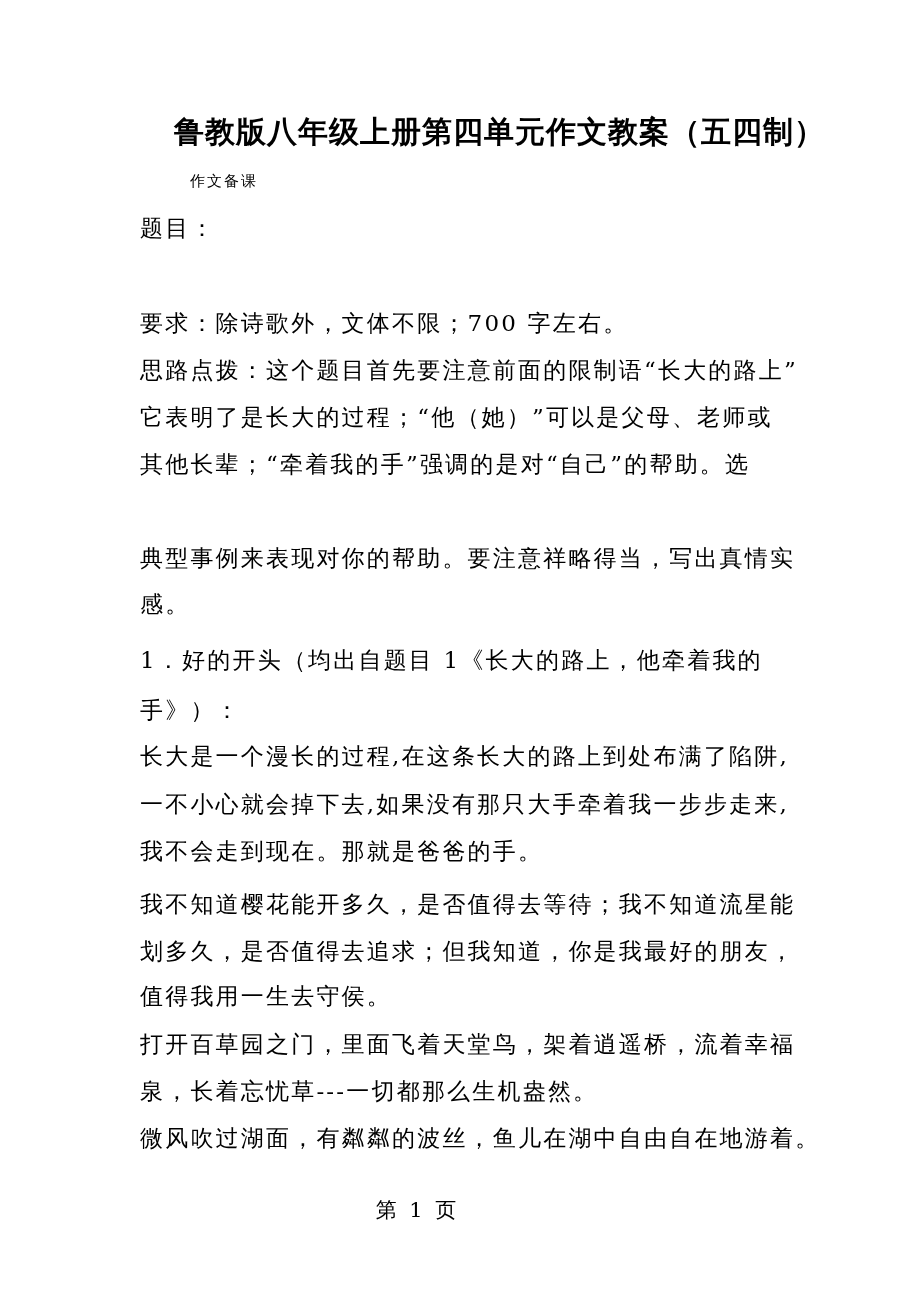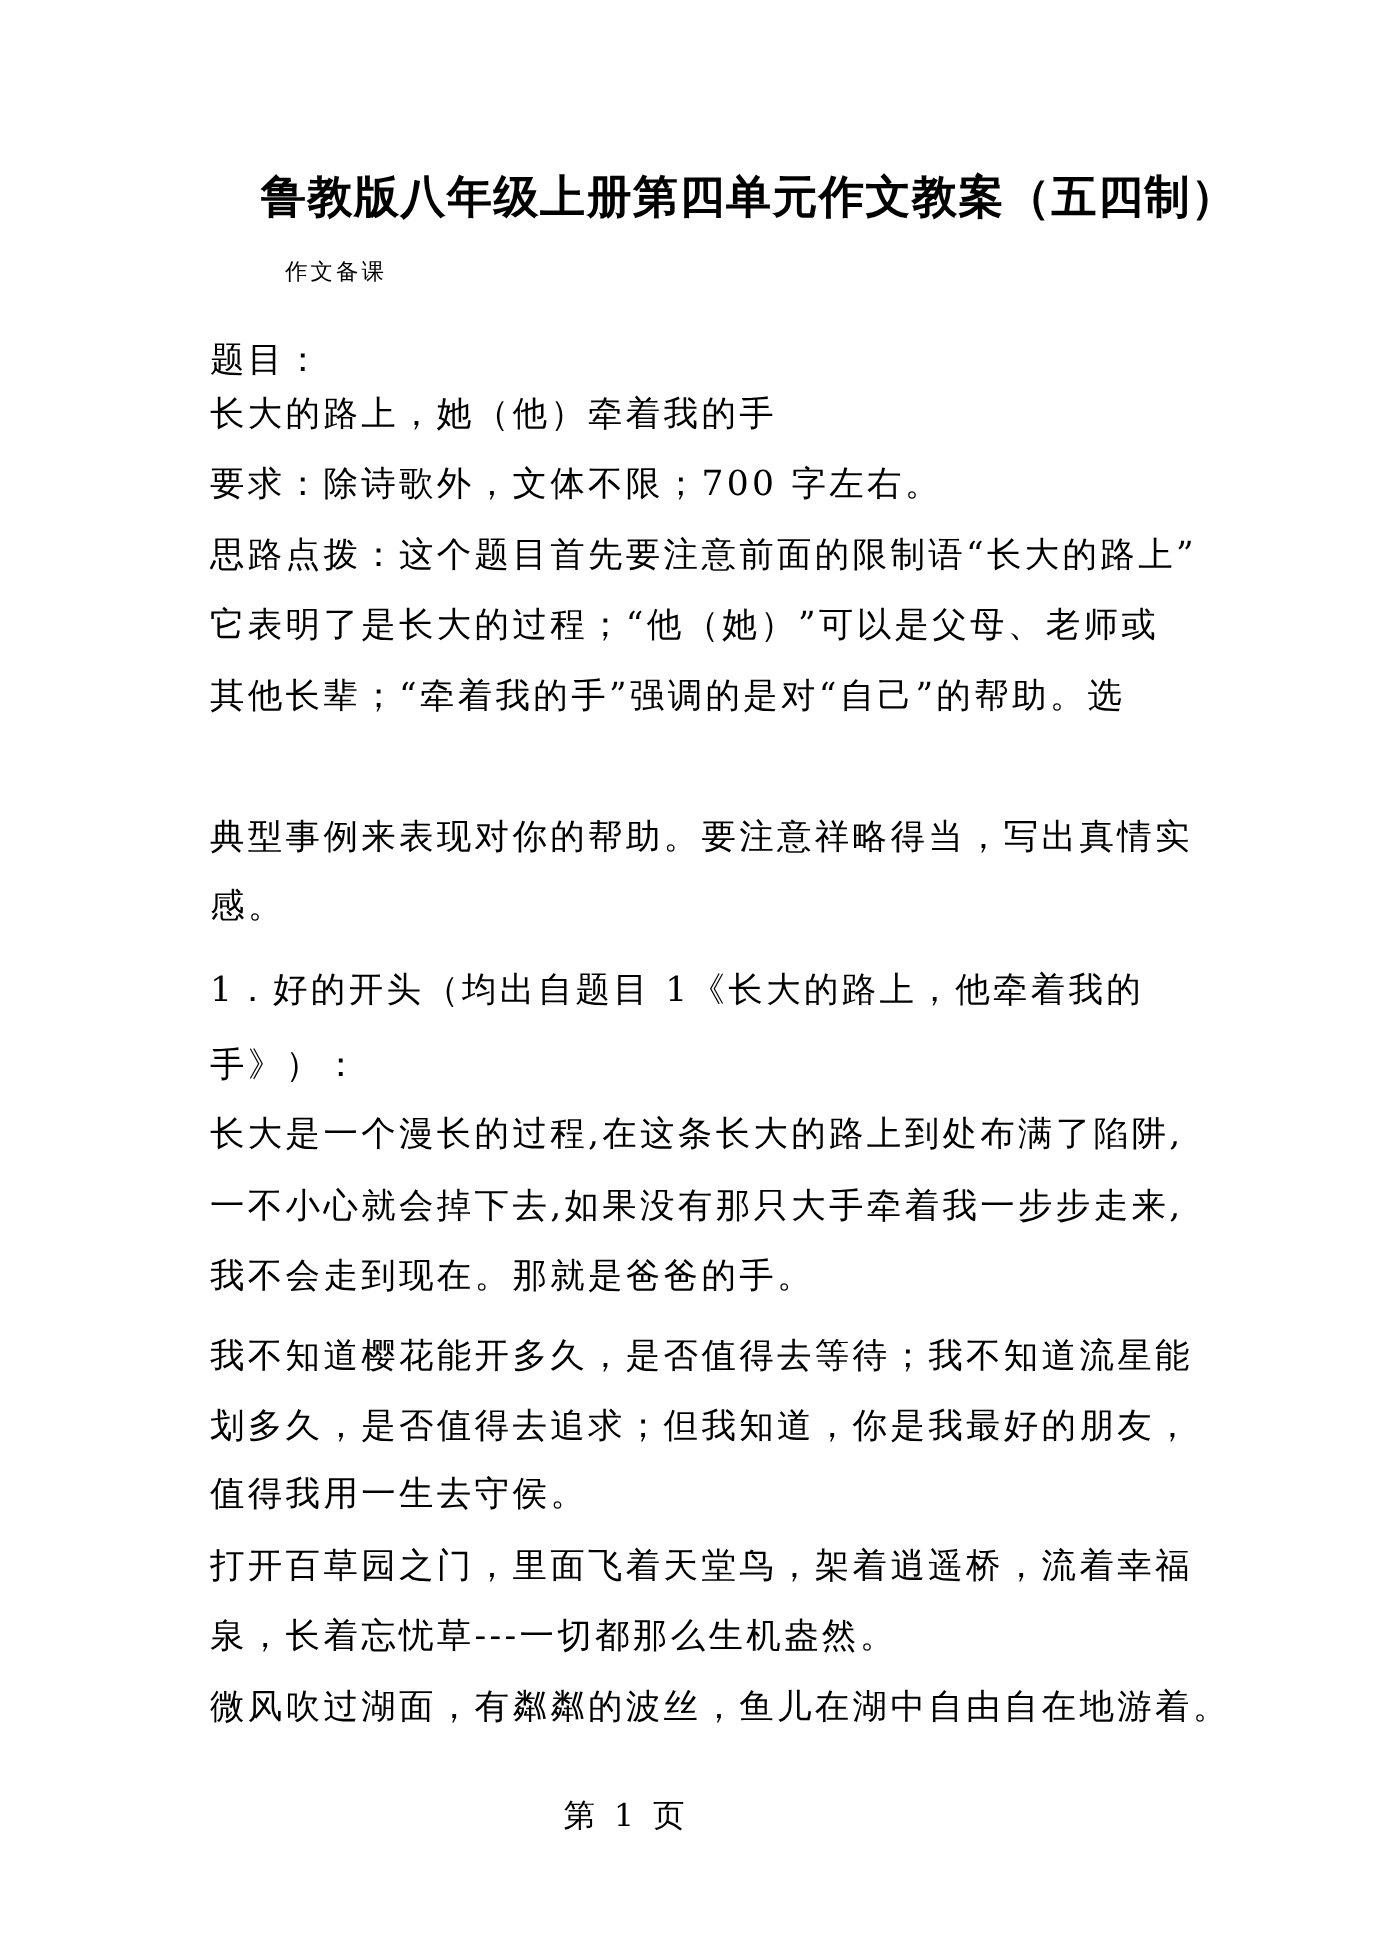--- a/index.html
+++ b/index.html
@@ -62,22 +62,21 @@
       word-spacing: 6px;
     }
   </style>
 </head>
 <body>
 
 <div class="page">
   <div class="title">鲁教版八年级上册第四单元作文教案（五四制）</div>
   <div class="subtitle">作文备课</div>
 
-  <div class="line" style="top:225px">题目：</div>
-  <div class="line" style="top:261px">长大的路上，她（他）牵着我的手</div>
+  <div class="line" style="top:213px">题目：</div>
   <div class="line" style="top:308px">要求：除诗歌外，文体不限；700 字左右。</div>
   <div class="line" style="top:355px">思路点拨：这个题目首先要注意前面的限制语“长大的路上”</div>
   <div class="line" style="top:402px">它表明了是长大的过程；“他（她）”可以是父母、老师或</div>
   <div class="line" style="top:449px">其他长辈；“牵着我的手”强调的是对“自己”的帮助。选</div>
   <div class="line" style="top:543px">典型事例来表现对你的帮助。要注意祥略得当，写出真情实</div>
   <div class="line" style="top:589px">感。</div>
   <div class="line" style="top:645px">1．好的开头（均出自题目 1《长大的路上，他牵着我的</div>
   <div class="line" style="top:695px">手》）：</div>
   <div class="line" style="top:741px">长大是一个漫长的过程,在这条长大的路上到处布满了陷阱,</div>
   <div class="line" style="top:836px">我不会走到现在。那就是爸爸的手。</div>

